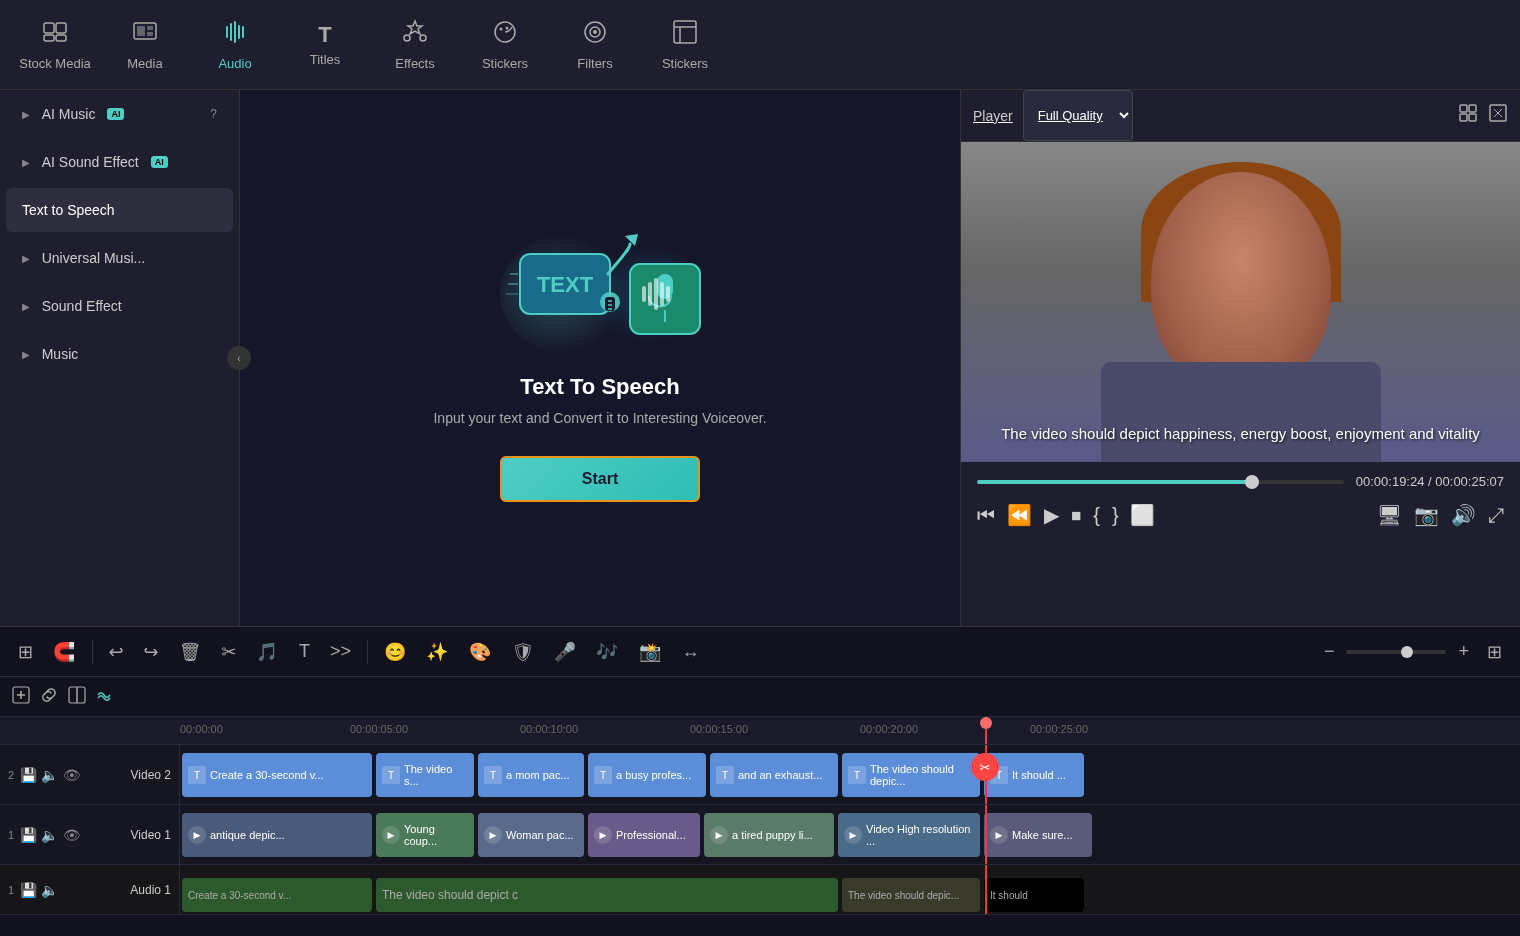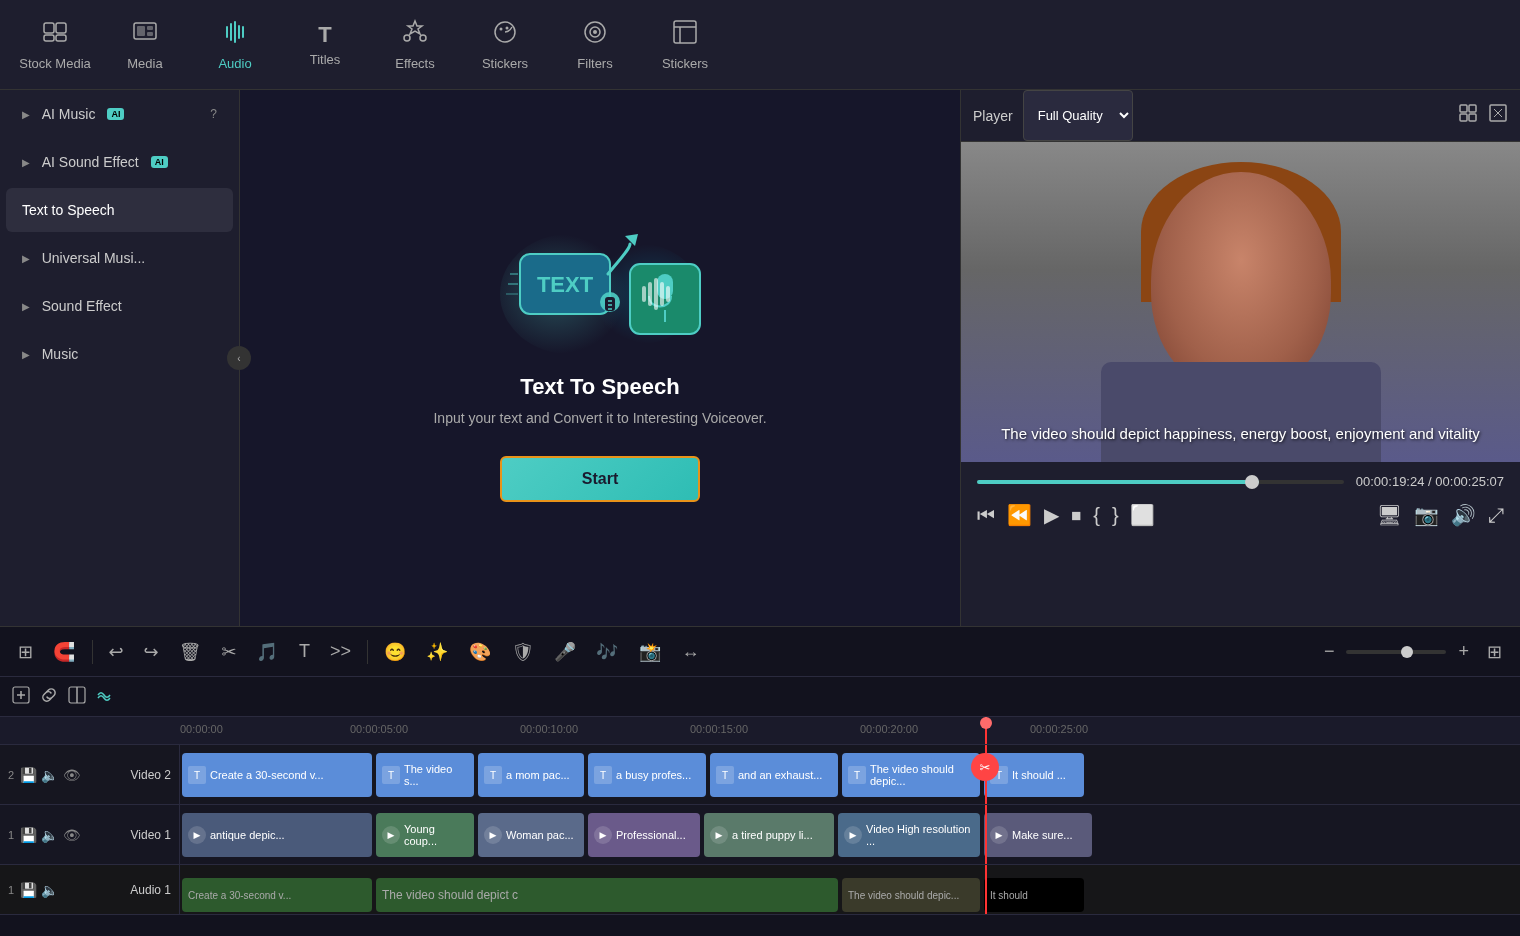--- a/index.html
+++ b/index.html
@@ -129,20 +129,21 @@
       flex-direction: column;
       border-left: 1px solid #333;
     }
     .player-header {
       display: flex;
       align-items: center;
       padding: 8px 12px;
       gap: 10px;
       border-bottom: 1px solid #333;
       height: 52px;
+      text-decoration: underline;
     }
     .player-label { font-size: 14px; color: #ccc; }
     .quality-select {
       background: #2a2a3e;
       border: 1px solid #444;
       color: #fff;
       padding: 16px 10px;
       border-radius: 4px;
       font-size: 13px;
       cursor: pointer;

